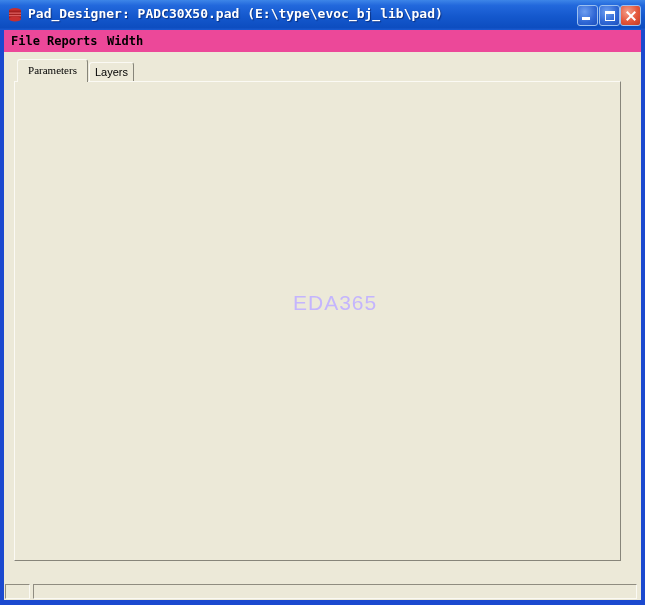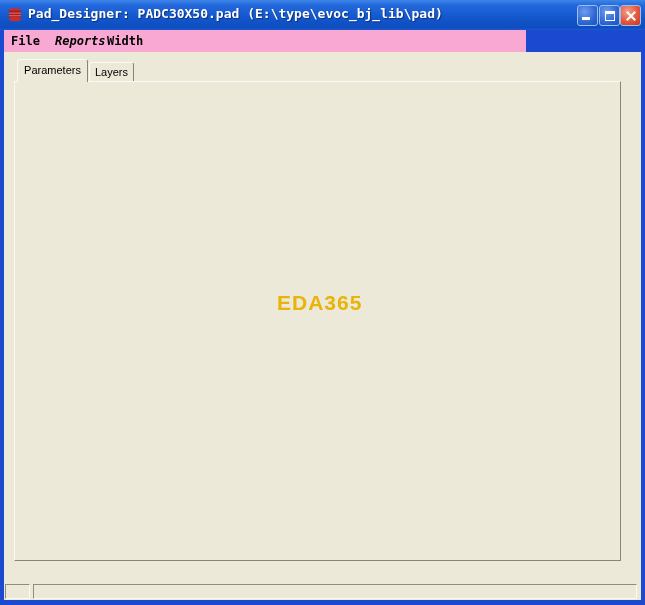--- a/index.html
+++ b/index.html
@@ -18,28 +18,28 @@
   .winbtn { position:absolute; top:5px; width:21px; height:21px; border-radius:3px; border:1px solid #9cc0f0; }
   .btn-blue { background:radial-gradient(circle at 35% 30%, #6d9ef0 0%, #2e66d4 60%, #1d50bd 100%); }
   .btn-close { background:radial-gradient(circle at 35% 30%, #f4a08c 0%, #e4573b 55%, #c23a23 100%); }
   .glyph-min { position:absolute; left:4px; bottom:5px; width:8px; height:3px; background:#fff; }
   .glyph-max { position:absolute; left:5px; top:5px; width:10px; height:10px; border:1px solid #fff; border-top-width:3px; }
   .glyph-close-a, .glyph-close-b { position:absolute; left:9px; top:4px; width:2px; height:12px; background:#fff; }
   .glyph-close-a { transform:rotate(45deg); }
   .glyph-close-b { transform:rotate(-45deg); }
 
   
-  .menubar { position:absolute; left:4px; top:30px; width:522px; height:22px; background:#f9a8d4; }
+  .menubar { position:absolute; left:4px; top:30px; width:637px; height:22px; background:#ec4899; }
   .menu-item { position:absolute; top:3px; font-family:"DejaVu Sans Mono", monospace; font-weight:bold; font-size:12px; padding:1px 3px; }
   .client { position:absolute; left:4px; top:52px; width:637px; height:548px; background:#ece9d8; }
 
   
   .tab { position:absolute; background:#ece9d8; border:1px solid #87857a; border-bottom:none;
     border-top-color:#fbfaf4; border-left-color:#fbfaf4; border-radius:3px 3px 0 0; text-align:center; font-size:11px; }
-  .tab-active { z-index:3; }
+  .tab-active { z-index:3;font-family:Liberation Serif, serif; }
   .tab-body { position:absolute; left:10px; top:29px; width:607px; height:480px; background:#ece9d8;
     border:1px solid #87857a; border-top-color:#fbfaf4; border-left-color:#fbfaf4; z-index:1; }
 
   
   .grp { position:absolute; border:1px solid #a9a695; box-shadow:1px 1px 0 #fbfaf2, inset 1px 1px 0 #fbfaf2; }
   .grp-title { position:absolute; top:-8px; left:7px; background:#ece9d8; padding:0 3px; white-space:nowrap; }
 
   .lbl { position:absolute; white-space:nowrap; }
   .dis { color:#a19e90; }
 
@@ -61,21 +61,21 @@
   .check.disabled { background:#ece9d8; border-color:#a19e90; }
   .focus-rect { outline:1px dotted #444; }
 
   
   .canvas { position:absolute; background:#fff; }
   .pad-ring { position:absolute; border-radius:50%; background:#ffff00; }
   .pad-hole { position:absolute; border-radius:50%; background:#dedbcc; }
   .cross-h { position:absolute; height:1px; background:#1a1a1a; }
   .cross-v { position:absolute; width:1px; background:#1a1a1a; }
 
-  .watermark { position:absolute; font-weight:bold; font-size:21px; color:#eab308; letter-spacing:1px; z-index:5; }
+  .watermark { position:absolute; font-weight:normal; font-size:21px; color:#c4b5fd; letter-spacing:1px; z-index:5;margin-left:16px; }
 
   
   .status-cell { position:absolute; height:15px; background:#ece9d8; border:1px solid; border-color:#8f8c80 #fbfaf4 #fbfaf4 #8f8c80; }
 </style>
 </head>
 <body>
 
 <div class="window">
 
   <div class="titlebar">
@@ -94,21 +94,21 @@
         <span class="glyph-max"></span>
       </div>
     <div class="winbtn btn-close" style="left:620px;">
         <span class="glyph-close-a"></span>
         <span class="glyph-close-b"></span>
       </div>
   </div>
 
   <div class="menubar">
     <span class="menu-item" style="left:4px;">File</span>
-    <span class="menu-item" style="left:48px;font-style:italic;">Reports</span>
+    <span class="menu-item" style="left:40px;">Reports</span>
     <span class="menu-item" style="left:100px;">Width</span>
   </div>
 
   <div class="client">
 
     <div class="tab tab-active" style="left:13px; top:7px; width:71px; height:23px; line-height:21px;">
       <span>Parameters</span>
     </div>
     <div class="tab" style="left:85px; top:10px; width:45px; height:19px; line-height:18px;">
       <span>Layers</span>

